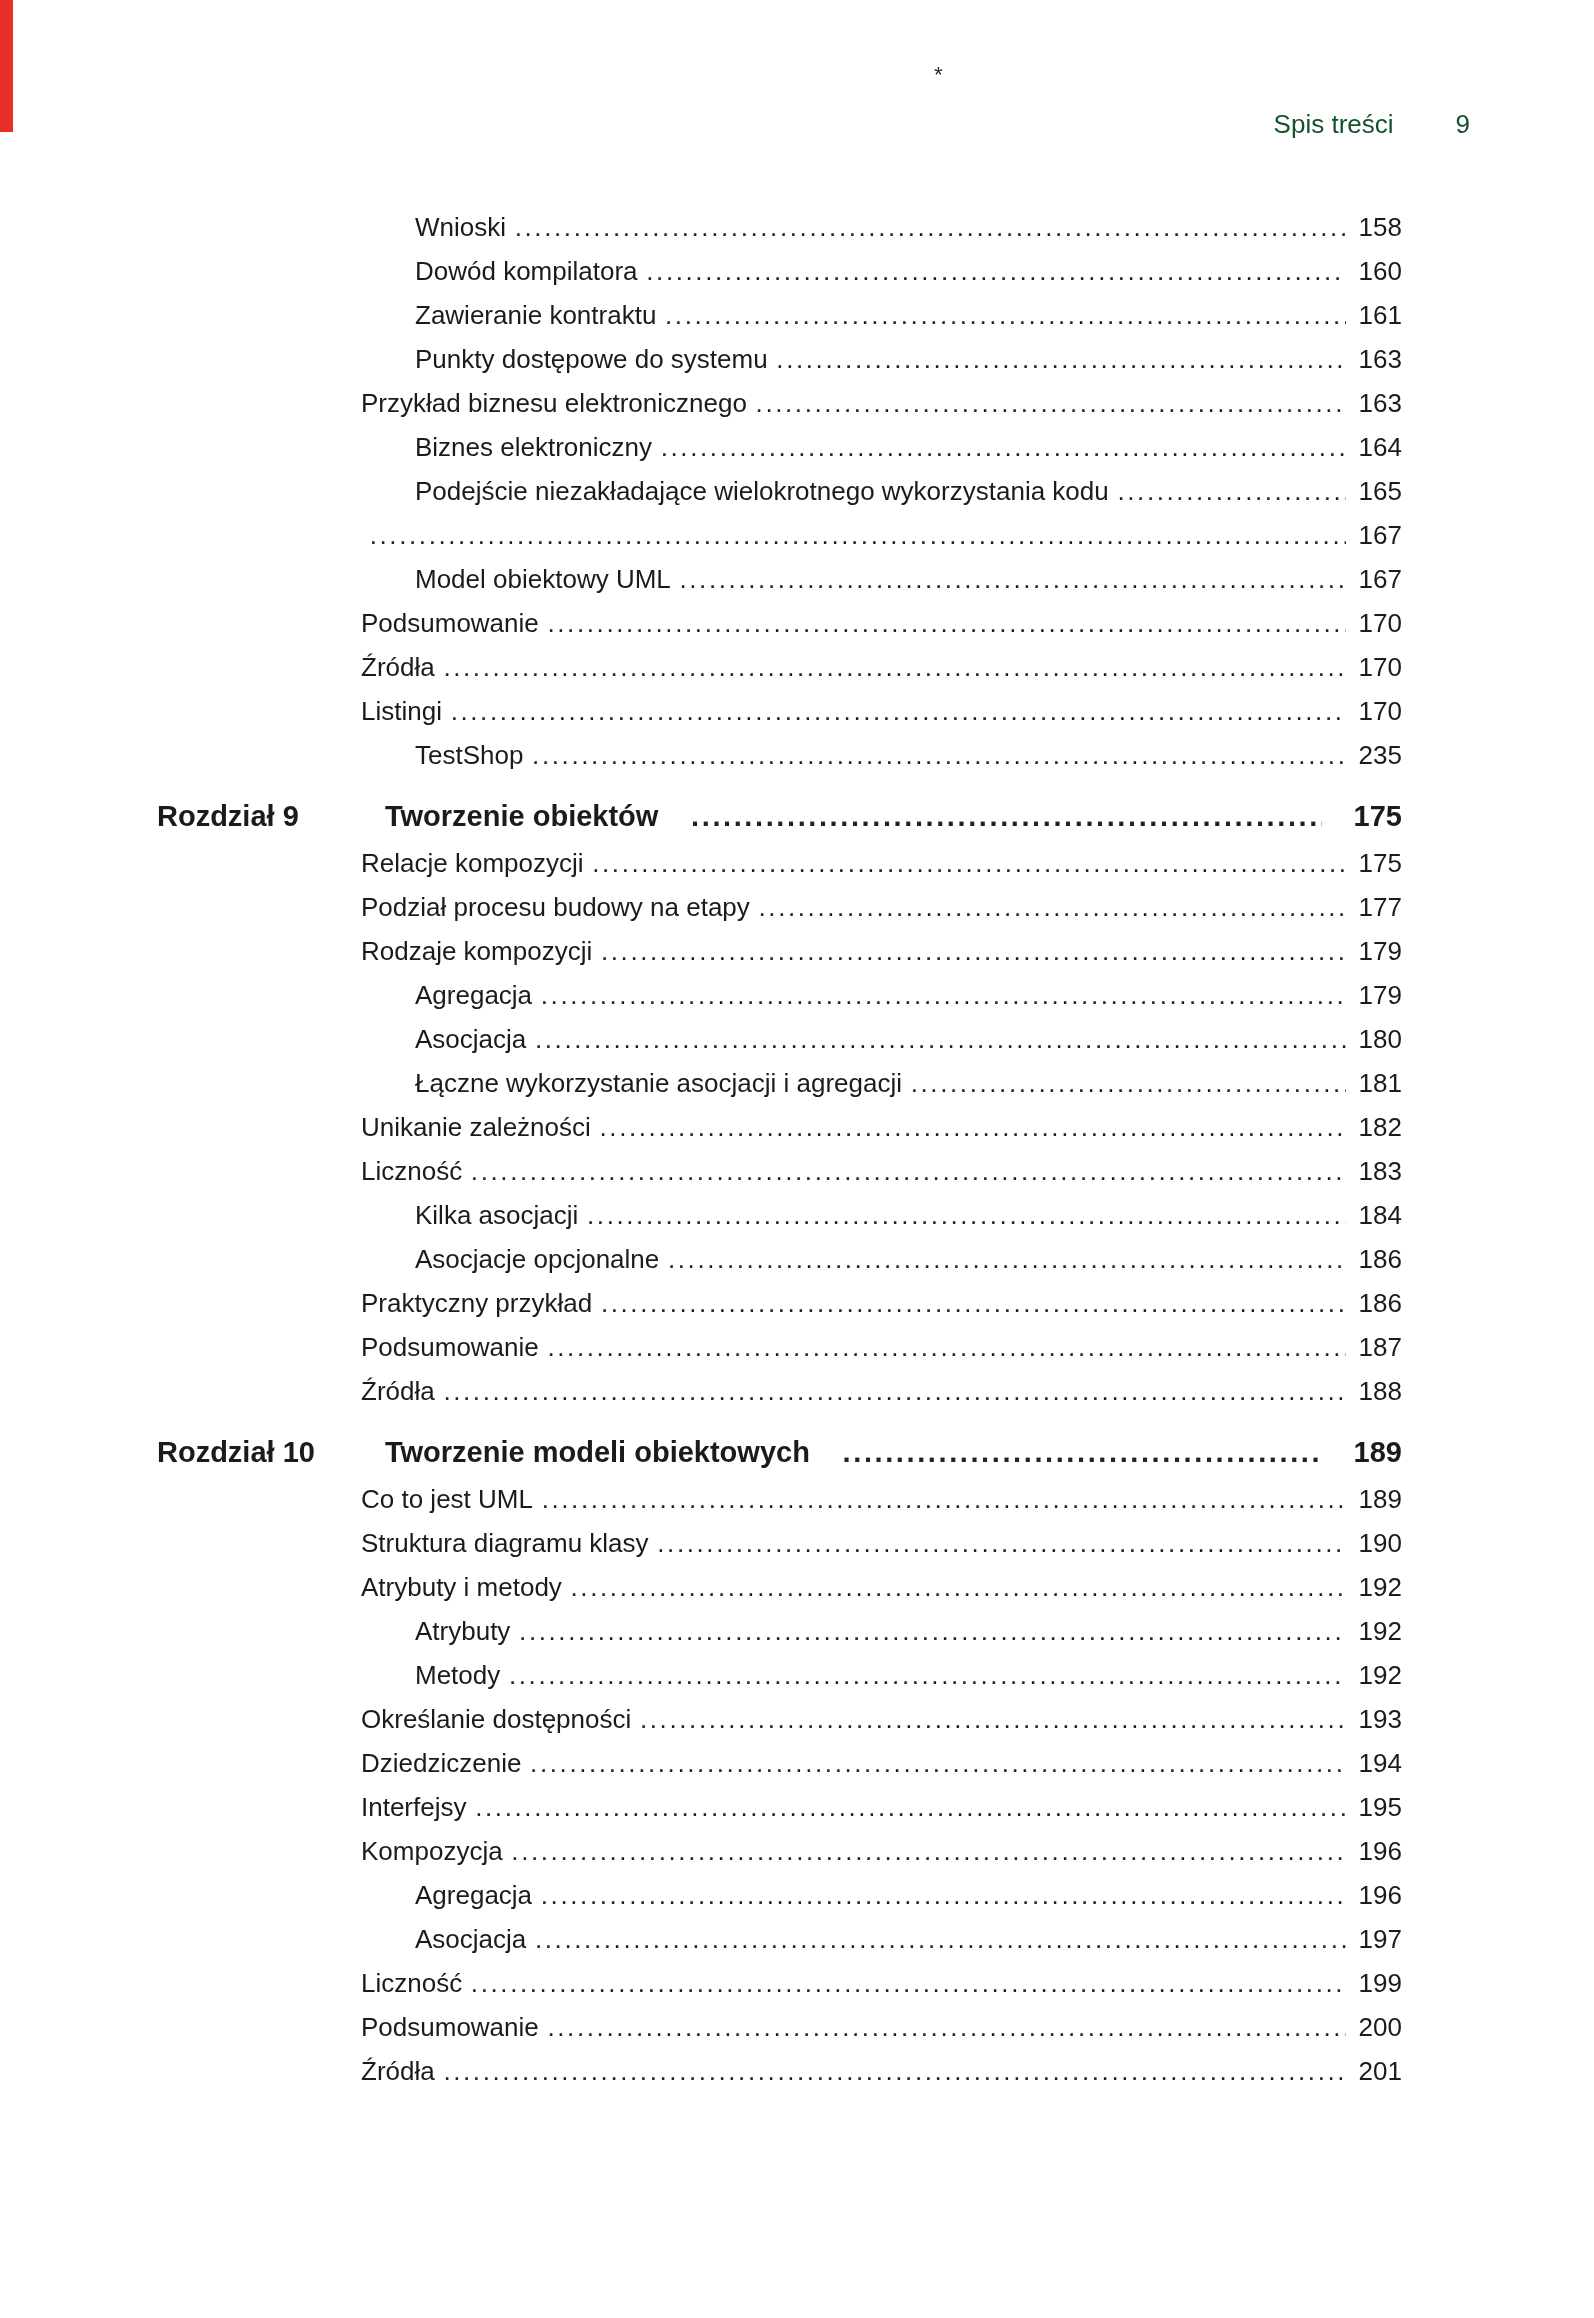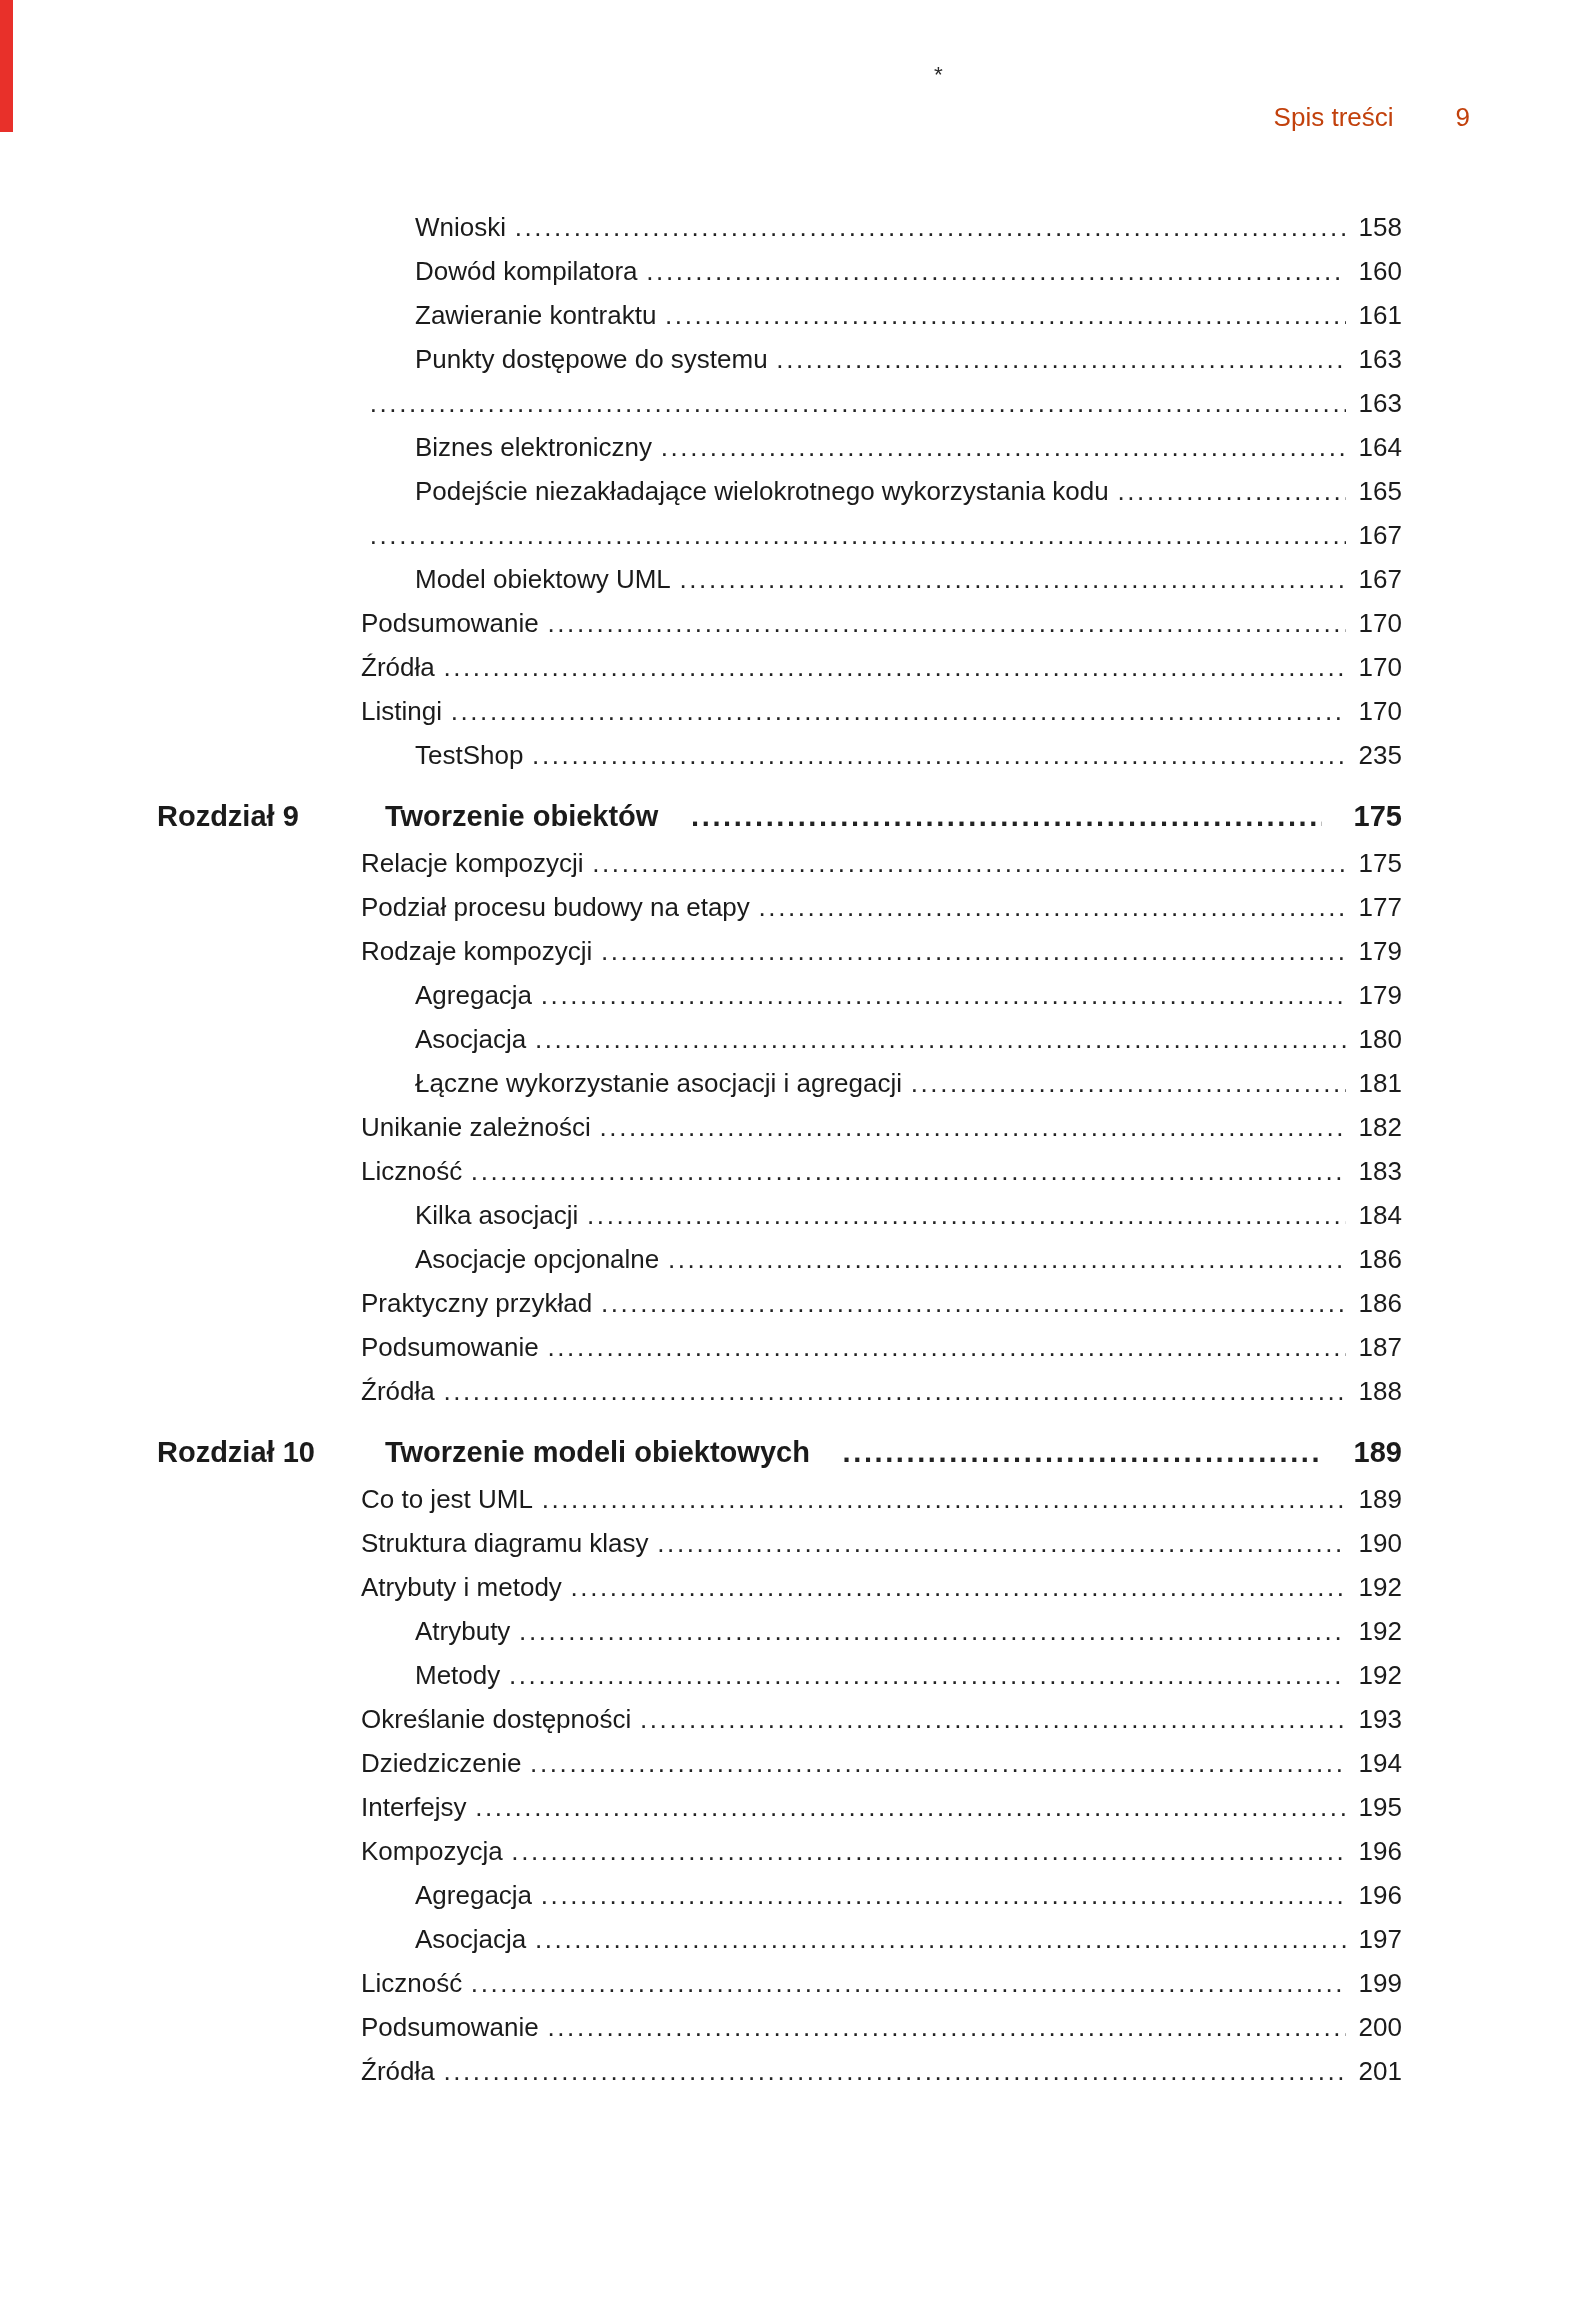--- a/index.html
+++ b/index.html
@@ -18,22 +18,22 @@
     width:13px; height:132px;
     background:#e8302a;
   }
 
   .stray {
     position:absolute; left:934px; top:62px;
     font-size:22.5px; color:#2a2a2a;
   }
 
   .header {
-    position:absolute; top:102px; right:124px;
-    font-size:26px; color:#c2410c;
+    position:absolute; top:109px; right:124px;
+    font-size:26px; color:#14532d;
     white-space:nowrap;
   }
   .header .hpn { margin-left:62px; }
 
   .toc {
     position:absolute; left:157px; top:205px;
     width:1245px;
     font-size:26px;
   }
   .row {
@@ -99,20 +99,21 @@
         <span class="pagenum">161</span>
       </div>
       <div class="row level-2">
         <span class="label"></span>
         <span class="title">Punkty dostępowe do systemu</span>
         <span class="dots">............................................................................................................................................................................................................................</span>
         <span class="pagenum">163</span>
       </div>
       <div class="row level-1">
         <span class="label"></span>
+        <span class="title">Przykład biznesu elektronicznego</span>
         <span class="dots">............................................................................................................................................................................................................................</span>
         <span class="pagenum">163</span>
       </div>
       <div class="row level-2">
         <span class="label"></span>
         <span class="title">Biznes elektroniczny</span>
         <span class="dots">............................................................................................................................................................................................................................</span>
         <span class="pagenum">164</span>
       </div>
       <div class="row level-2">

